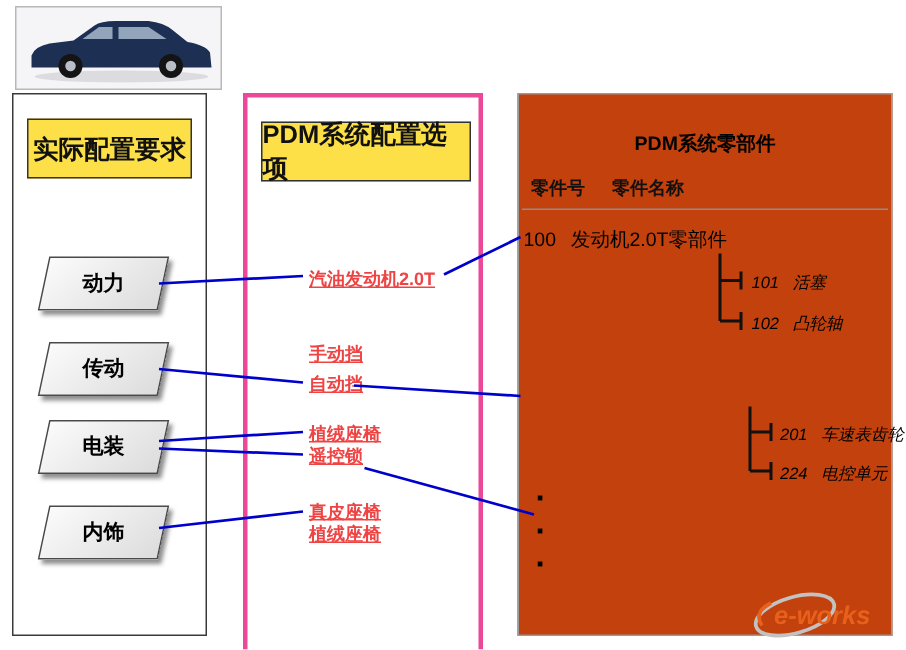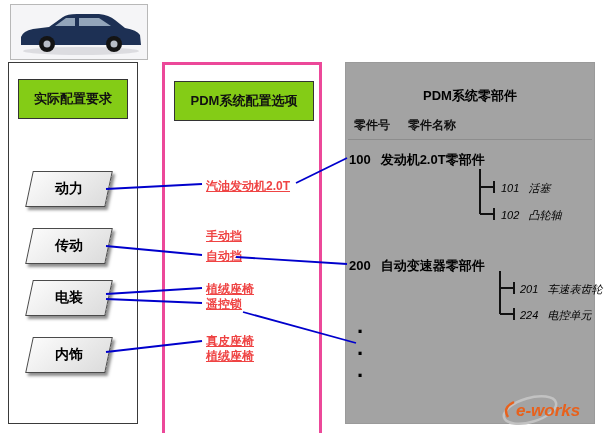--- a/index.html
+++ b/index.html
@@ -10,26 +10,26 @@
   .overlay { position:absolute; left:0; top:0; z-index:6; pointer-events:none; }
 
   .car-box {
     position:absolute; left:10px; top:4px; width:136px; height:54px;
     background:#f5f5f7; border:1px solid #b8b8b8; z-index:2;
   }
 
   .panel { position:absolute; z-index:1; box-sizing:border-box; }
   .panel-left  { left:8px;   top:62px; width:130px; height:362px; border:1px solid #3a3a3a; background:#fff; }
   .panel-mid   { left:162px; top:62px; width:160px; height:407px; border:3px solid #ec4899; background:#fff; }
-  .panel-right { left:345px; top:62px; width:250px; height:362px; border:1px solid #9a9a9a; background:#a3a3a3; }
+  .panel-right { left:345px; top:62px; width:250px; height:362px; border:1px solid #9a9a9a; background:#c2410c; }
 
   .hdr-box {
-    position:absolute; border:1px solid #333; background:#84cc16;
+    position:absolute; border:1px solid #333; background:#fde047;
     display:flex; align-items:center; justify-content:center;
-    font-size:13px; font-weight:bold; color:#111; text-align:left;
+    font-size:17px; font-weight:bold; color:#111; text-align:left;
   }
   .hdr-left { left:9px; top:16px; width:108px; height:38px; }
   .hdr-mid  { left:9px; top:16px; width:138px; height:38px; }
 
   .req-box {
     position:absolute; left:20px; width:78px; height:34px;
     background:linear-gradient(135deg,#fbfbfb 0%,#dcdcdc 100%);
     border:1px solid #4a4a4a; transform:skewX(-12deg);
     box-shadow:3px 3px 3px rgba(50,50,50,0.55);
     display:flex; align-items:center; justify-content:center;
@@ -39,21 +39,21 @@
   .opt {
     position:absolute; left:41px; line-height:15px; font-size:12px; font-weight:bold;
     color:#ef4444; text-decoration:underline; white-space:nowrap;
   }
 
   .parts-title { position:absolute; left:0; top:24px; width:100%; text-align:center;
     font-size:13px; font-weight:bold; color:#000; }
   .col-h { position:absolute; top:54px; font-size:12px; font-weight:bold; color:#111; }
   .col-sep { position:absolute; left:2px; top:76px; width:244px; height:1px; background:#8d8d8d; }
 
-  .lvl1 { position:absolute; left:3px; font-size:13px; font-weight:bold; color:#000; white-space:nowrap; }
+  .lvl1 { position:absolute; left:3px; font-size:13px; font-weight:normal; color:#000; white-space:nowrap; }
   .lvl1 .no { display:inline-block; width:28px; }
   .lvl2 { position:absolute; font-size:11px; color:#000; white-space:nowrap;font-style:italic; }
   .lvl2 .no { margin-right:6px; }
   .vdot { position:absolute; left:11px; font-size:22px; font-weight:bold; color:#000; line-height:10px; }
 
   .logo { position:absolute; left:500px; top:390px; width:100px; height:40px; z-index:3; }
 </style>
 </head>
 <body>
 
@@ -111,24 +111,20 @@
     </div>
     <div class="lvl2" style="left:155px; top:118px">
       <span class="no">101</span>
       <span class="nm">活塞</span>
     </div>
     <div class="lvl2" style="left:155px; top:145px">
       <span class="no">102</span>
       <span class="nm">凸轮轴</span>
     </div>
 
-    <div class="lvl1" style="top:194px">
-      <span class="no">200</span>
-      <span class="nm">自动变速器零部件</span>
-    </div>
     <div class="lvl2" style="left:174px; top:219px">
       <span class="no">201</span>
       <span class="nm">车速表齿轮</span>
     </div>
     <div class="lvl2" style="left:174px; top:245px">
       <span class="no">224</span>
       <span class="nm">电控单元</span>
     </div>
 
     <div class="vdot" style="top:264px">·</div>

